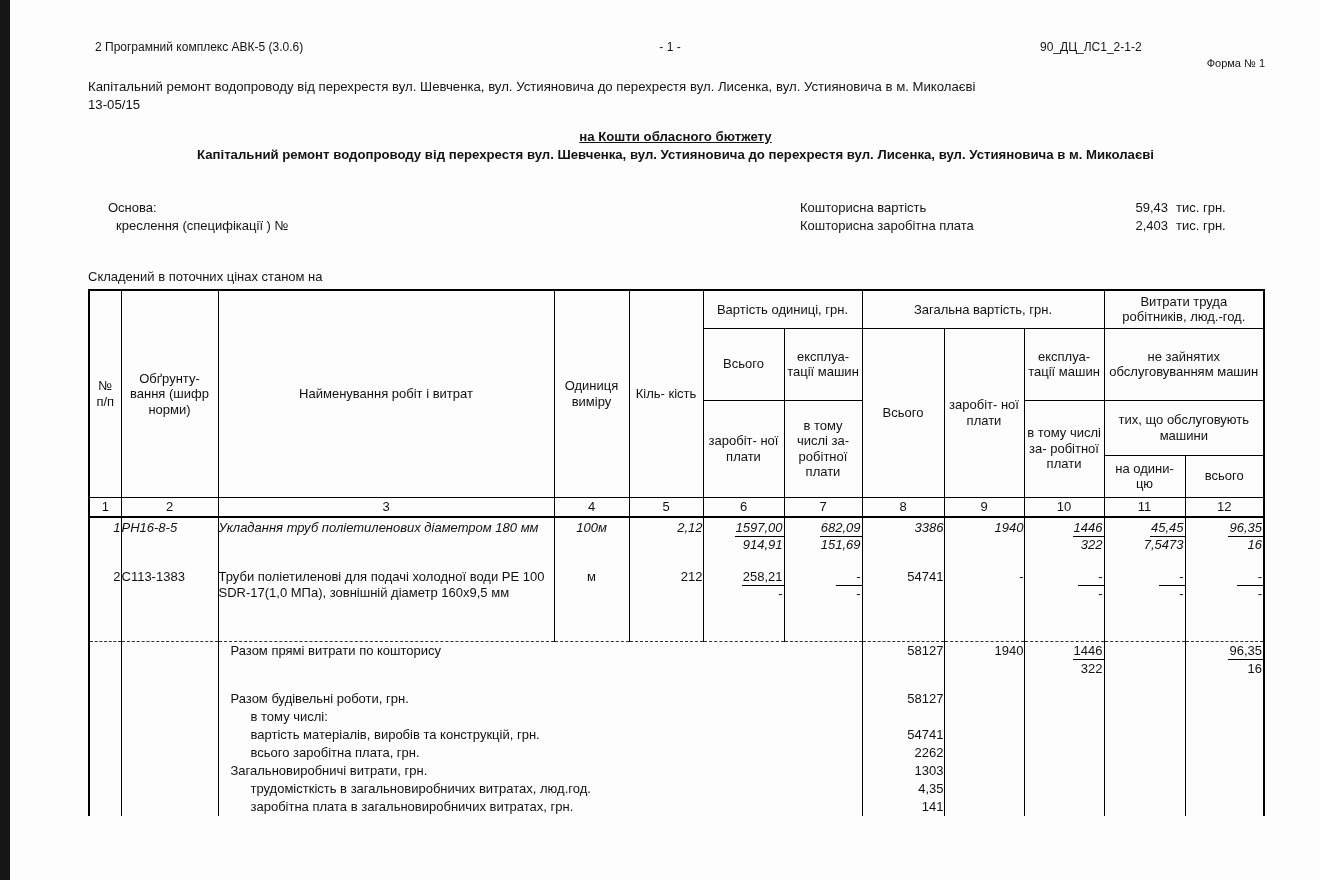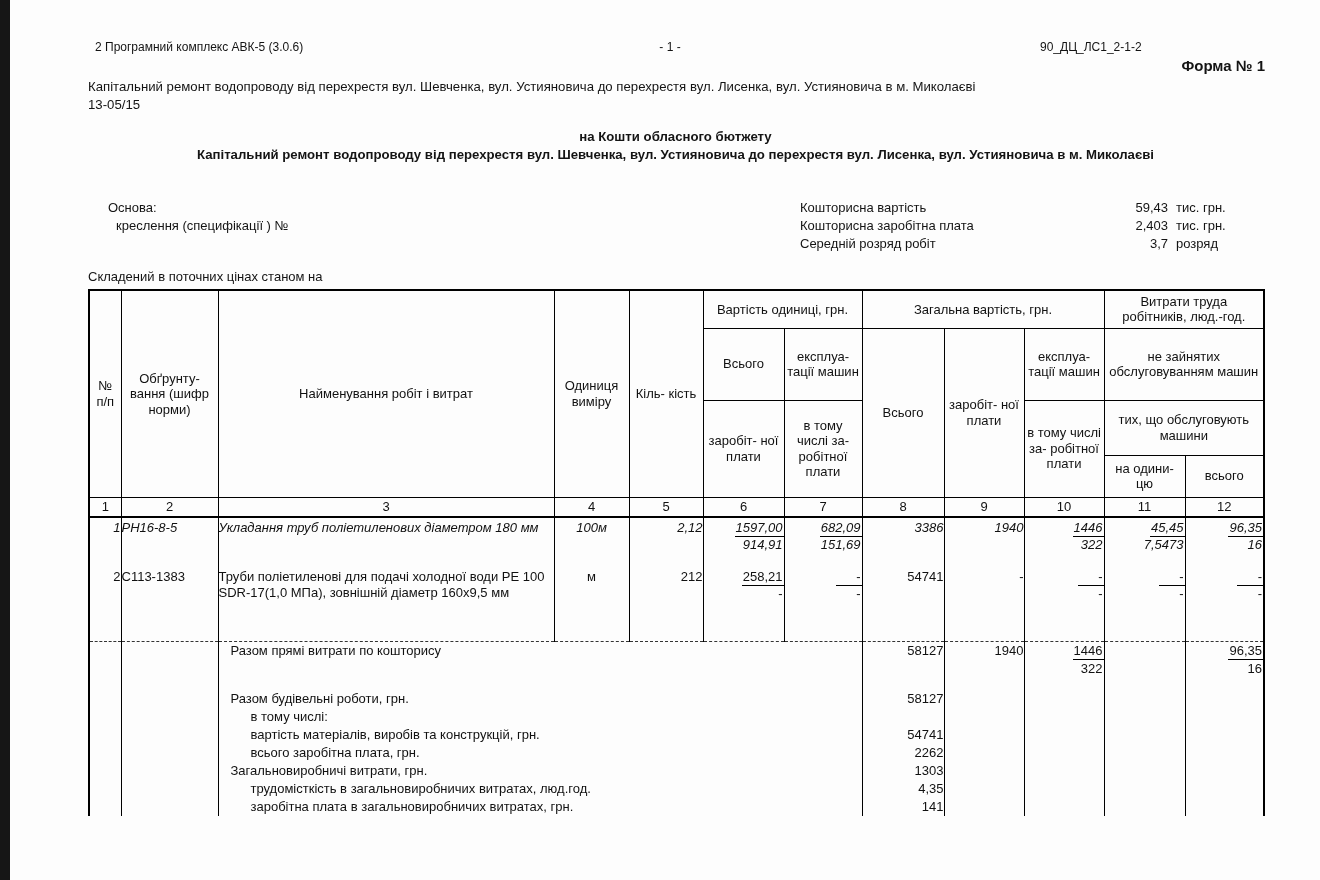--- a/index.html
+++ b/index.html
@@ -10,27 +10,27 @@
     font-family:"Liberation Sans", sans-serif;
     font-size:13px; position:relative;
   }
   .edge-bar { position:absolute; left:0; top:0; width:10px; height:880px; background:#161616; }
   .sheet { position:absolute; left:10px; top:0; width:1310px; height:880px; background:#fdfdfd; }
 
   .abs { position:absolute; white-space:nowrap; }
   .prog      { left:85px;  top:40px;  font-size:12px; }
   .pagenum   { left:560px; top:40px;  width:200px; text-align:center; font-size:12px; }
   .doccode   { left:1030px;top:40px;  font-size:12px; }
-  .formlbl   { left:1000px;top:57px;  width:255px; text-align:right; font-weight:bold; font-size:15px; }
+  .formlbl   { left:1000px;top:57px;  width:255px; text-align:right; font-weight:normal; font-size:11px; }
   .objline1  { left:78px;  top:79px;  font-size:13.2px; }
   .objline2  { left:78px;  top:97px;  font-size:13.2px; }
 
   .titleblk  { position:absolute; left:78px; top:125px; width:1175px; text-align:center; }
   .title-main{ font-weight:bold; font-size:16.5px; line-height:21px; }
-  .title-sub { font-weight:bold; font-size:13.2px; line-height:17px; margin-top:3px; }
+  .title-sub { font-weight:bold; font-size:13.2px; line-height:17px; margin-top:3px;text-decoration:underline; }
   .title-obj { font-weight:bold; font-size:13.2px; line-height:17px; margin-top:1px; }
 
   .basis1 { left:98px; top:200px; }
   .basis2 { left:106px; top:218px; }
 
   .params { position:absolute; left:790px; top:199px; width:470px; }
   .param-row { display:flex; height:18px; line-height:17px; }
   .param-label { width:250px; }
   .param-value { width:118px; text-align:right; }
   .param-unit  { padding-left:8px; }
@@ -105,25 +105,20 @@
   <div class="params">
     <div class="param-row">
       <span class="param-label">Кошторисна вартість</span>
       <span class="param-value">59,43</span>
       <span class="param-unit">тис. грн.</span>
     </div>
     <div class="param-row">
       <span class="param-label">Кошторисна заробітна плата</span>
       <span class="param-value">2,403</span>
       <span class="param-unit">тис. грн.</span>
-    </div>
-    <div class="param-row">
-      <span class="param-label">Середній розряд робіт</span>
-      <span class="param-value">3,7</span>
-      <span class="param-unit">розряд</span>
     </div>
   </div>
 
   <div class="abs curline">Складений в поточних цінах станом на</div>
 
   <table class="est">
     <colgroup>
       <col style="width:32px">
         <col style="width:97px">
         <col style="width:336px">

